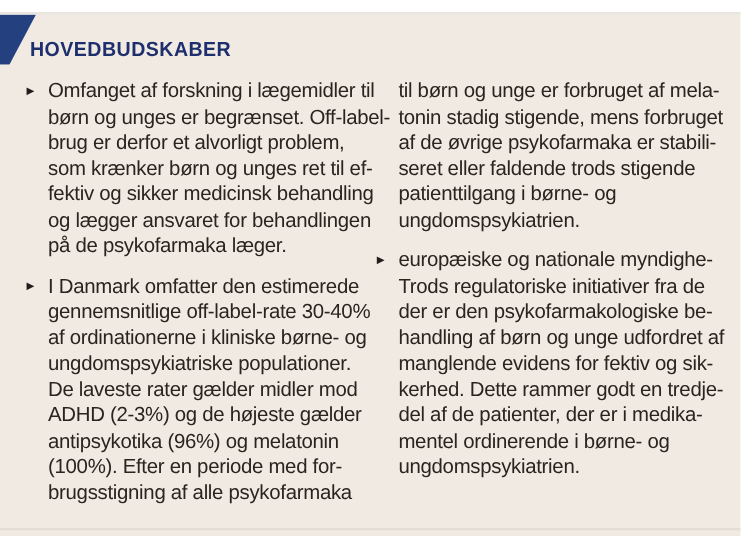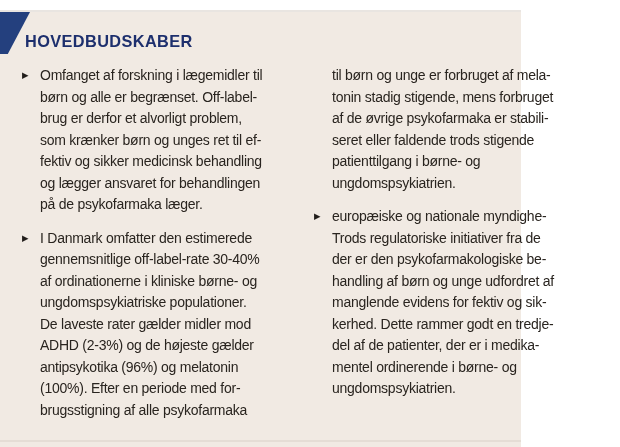--- a/index.html
+++ b/index.html
@@ -2,21 +2,21 @@
 <html><head>
 <meta charset="utf-8">
 <style>
   html,body { margin:0; padding:0; }
   body {
     width:620px; height:447px; background:#ffffff; overflow:hidden;
     font-family:"Liberation Sans", sans-serif;
     -webkit-font-smoothing:antialiased;
   }
   .box {
-    position:absolute; top:10px; left:0; width:521px; height:437px;
+    position:absolute; top:10px; left:0; width:617px; height:437px;
     background:#f1eae3;
     border-top:2px solid #e9e5e1;
     box-sizing:border-box;
   }
   .corner {
     position:absolute; top:0; left:0; width:30px; height:42px;
     background:#24407e;
     clip-path:polygon(0 0, 100% 0, 26% 100%, 0 100%);
   }
   .title {
@@ -35,42 +35,42 @@
   .col-right { flex:1; }
   .item { display:flex; margin:0 0 12px 0; }
   .item + .item { margin-top:0; }
   .marker {
     flex:0 0 18px; width:18px;
     font-size:8.5px; line-height:21.5px; color:#211d1a;
     user-select:none;
   }
   .lines { flex:1; }
   .line {
-    font-size:14px; line-height:21.5px; color:#29241f;
+    font-size:17px; line-height:21.5px; color:#29241f;
     letter-spacing:-0.25px; white-space:pre;
   }
   .seg-i { }
   .bottom-edge {
     position:absolute; left:0; right:0; bottom:5px; height:2px;
     background:#e5ddd5;
   }
 </style>
 </head>
 <body>
 
 <div class="box">
   <div class="corner"></div>
   <h1 class="title">HOVEDBUDSKABER</h1>
   <div class="cols">
     <div class="col col-left">
         <div class="item">
           <span class="marker">▶</span>
           <div class="lines">
             <div class="line"><span class="seg">Omfanget af forskning i lægemidler til</span></div>
-            <div class="line"><span class="seg">børn og alle er begrænset. </span><span class="seg-i">Off-label-</span></div>
+            <div class="line"><span class="seg">børn og unges er begrænset. </span><span class="seg-i">Off-label-</span></div>
             <div class="line"><span class="seg">brug er derfor et alvorligt problem,</span></div>
             <div class="line"><span class="seg">som krænker børn og unges ret til ef-</span></div>
             <div class="line"><span class="seg">fektiv og sikker medicinsk behandling</span></div>
             <div class="line"><span class="seg">og lægger ansvaret for behandlingen</span></div>
             <div class="line"><span class="seg">på de psykofarmaka læger.</span></div>
           </div>
         </div>
         <div class="item">
           <span class="marker">▶</span>
           <div class="lines">

